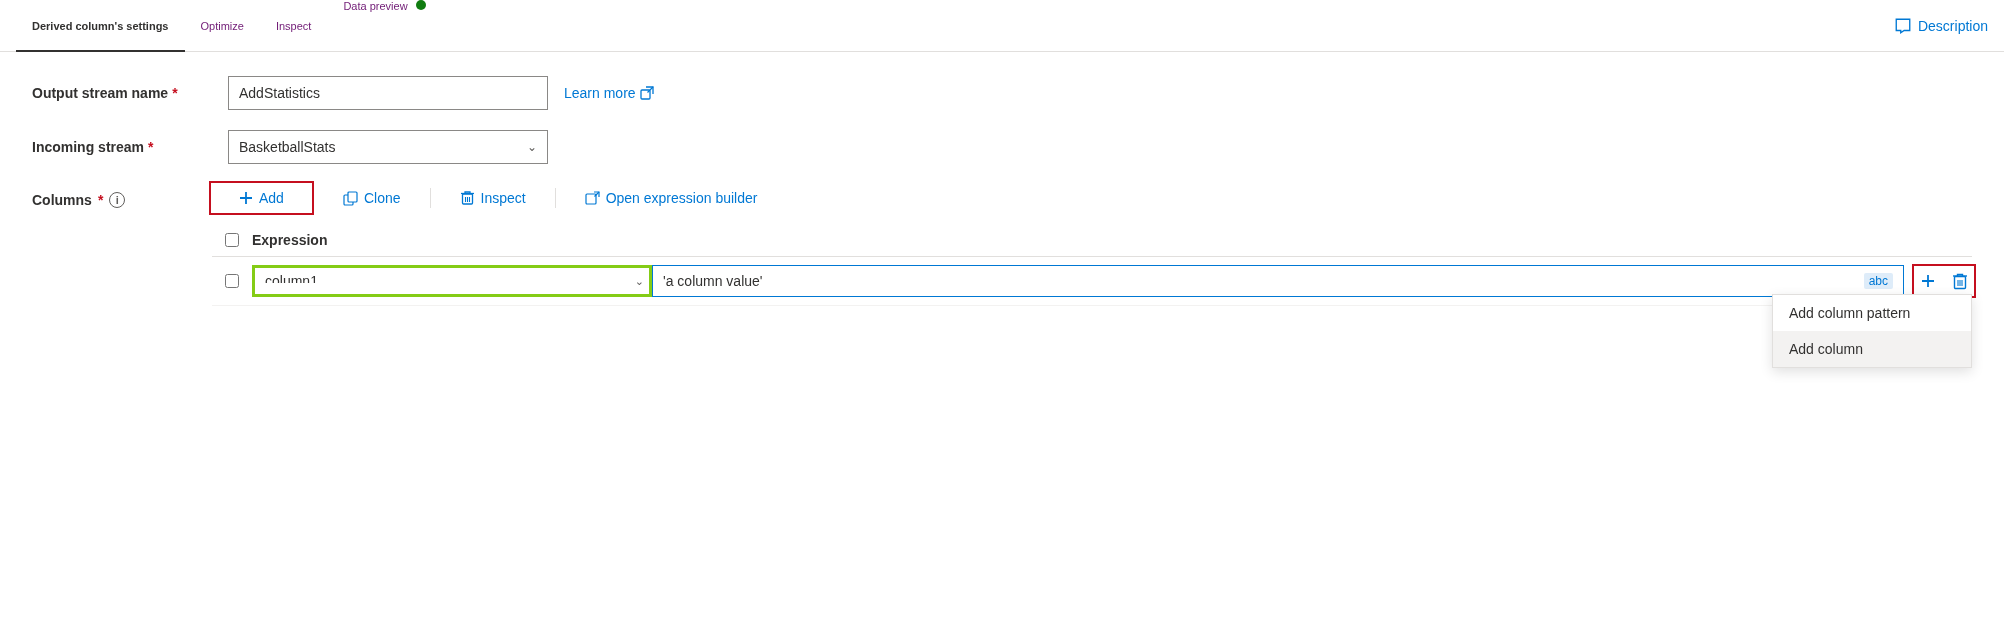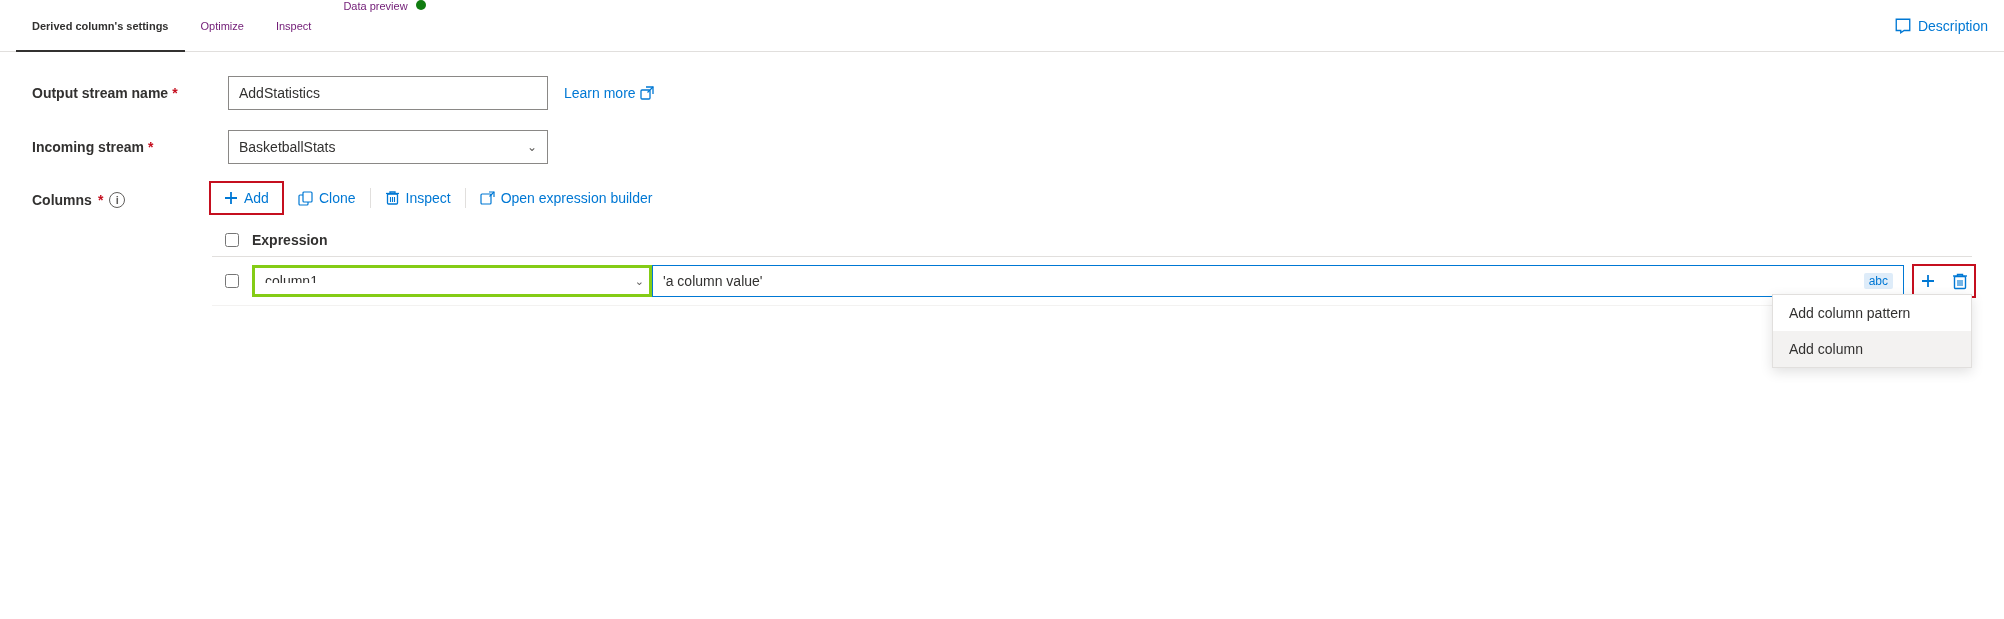--- a/index.html
+++ b/index.html
@@ -169,21 +169,21 @@
       display: flex;
       align-items: center;
       gap: 0;
       margin-bottom: 12px;
     }
 
     .toolbar-btn {
       display: flex;
       align-items: center;
       gap: 6px;
-      padding: 6px 12px;
+      padding: 6px 27px;
       font-size: 14px;
       color: #0078d4;
       cursor: pointer;
       background: none;
       border: none;
       font-family: inherit;
       position: relative;
     }
 
     .add-btn-highlight {

